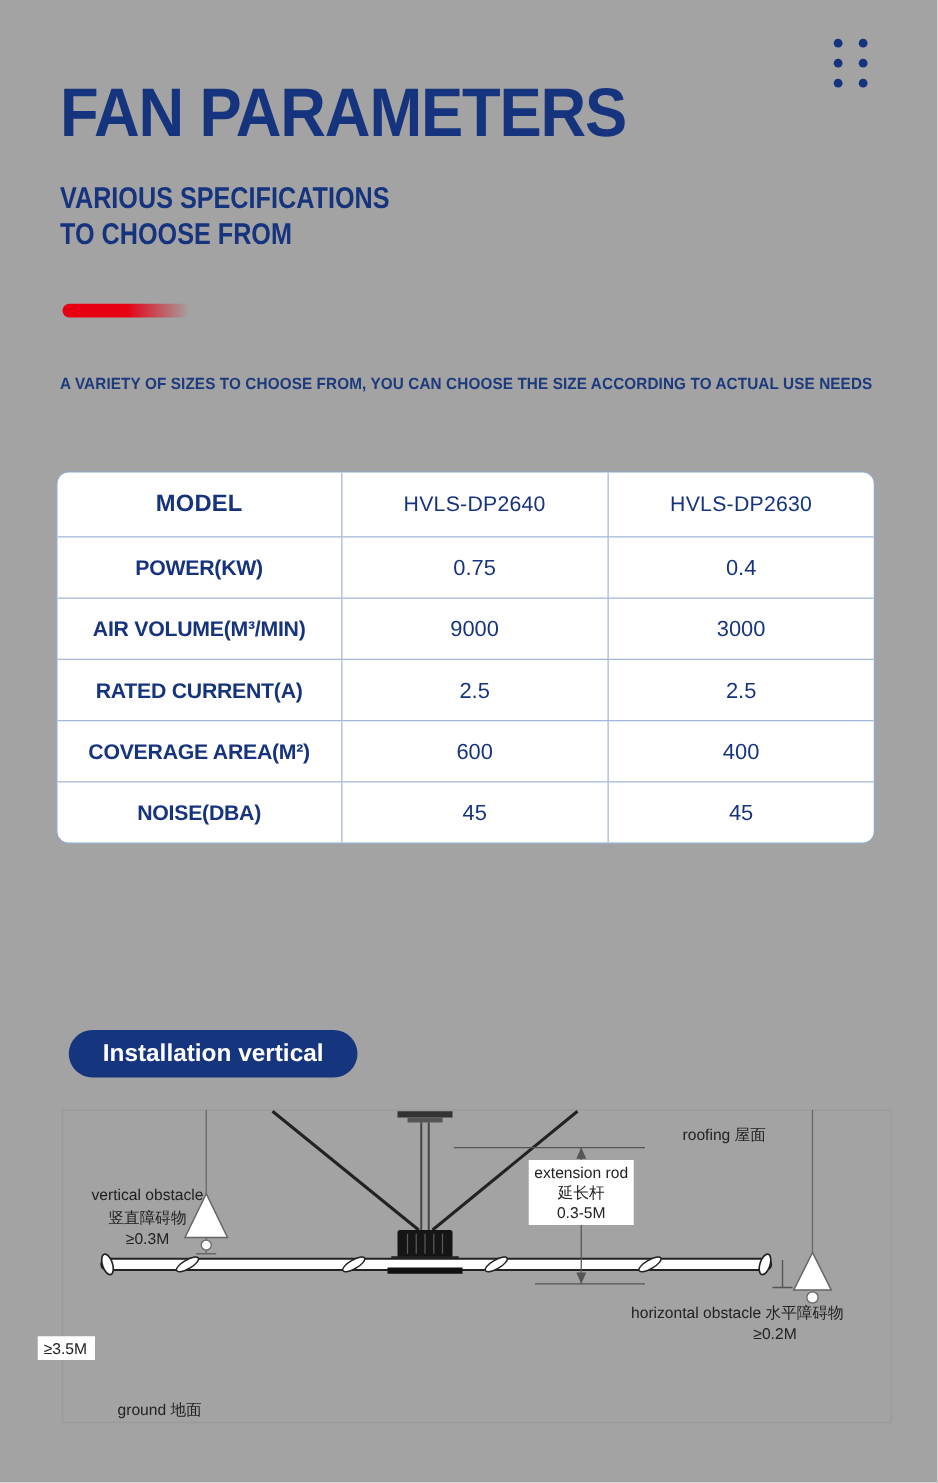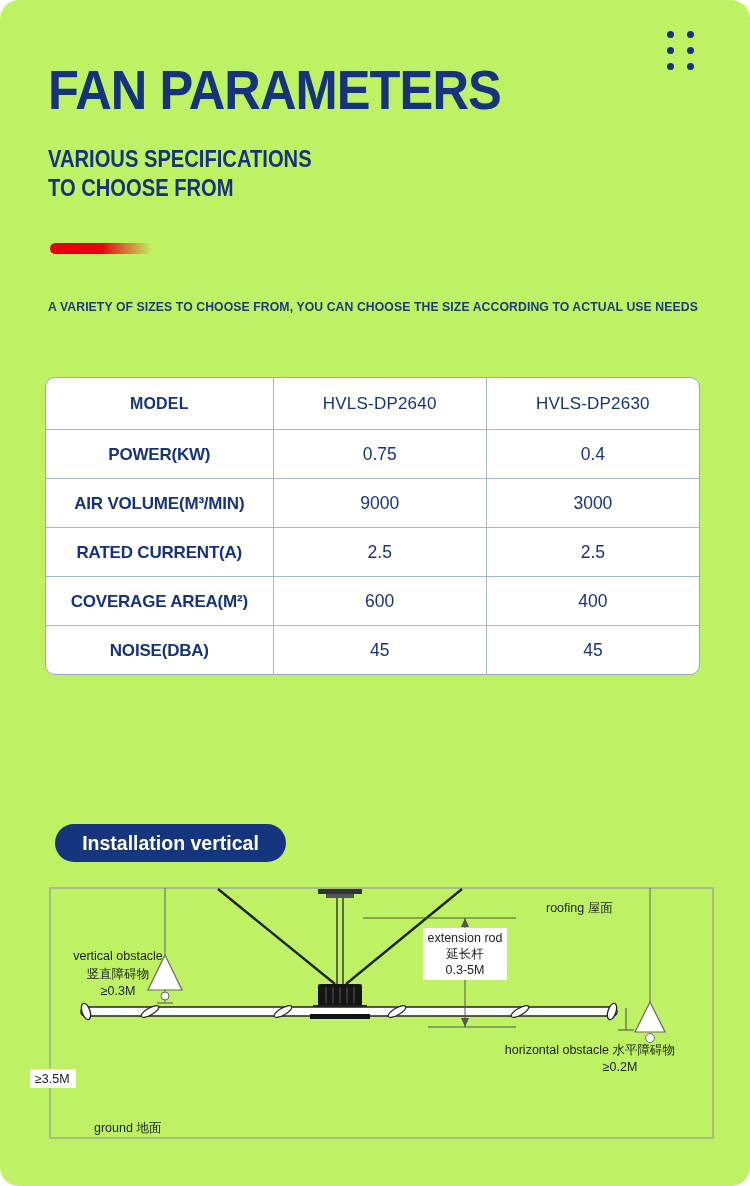--- a/index.html
+++ b/index.html
@@ -1,17 +1,17 @@
 <!DOCTYPE html>
 <html><head>
 <meta charset="utf-8">
 <style>
   html,body { margin:0; padding:0; background:#fff; }
-  .page { position:relative; width:750px; height:1186px; background:#bef264; overflow:hidden;
-          font-family:"Liberation Sans", sans-serif;border-radius:19px; }
+  .page { position:relative; width:750px; height:1186px; background:#a3a3a3; overflow:hidden;
+          font-family:"Liberation Sans", sans-serif; }
 
   .title { position:absolute; left:48px; top:58px; font-size:55px; font-weight:900;
            color:#16337e; letter-spacing:-1px; white-space:nowrap;
            transform:scaleX(.92); transform-origin:left top; }
 
   .subtitle { position:absolute; left:48px; top:144px; font-size:24px; font-weight:700;
               color:#16337e; line-height:29px; letter-spacing:0;
               transform:scaleX(.84); transform-origin:left top; white-space:nowrap; }
 
   .dots { position:absolute; left:667px; top:31px; display:grid;
@@ -30,21 +30,21 @@
                 border:1px solid #92a9cc; border-radius:10px; overflow:hidden; background:#fff; }
   table.spec { border-collapse:collapse; width:100%; }
   .spec th, .spec td { border:1px solid #a3b7d6; text-align:center; vertical-align:middle;
                        color:#16337e; padding:0 6px; }
   .spec th { height:51px; } .spec td { height:48px; }
   .spec tr > *:first-child { border-left:none; }
   .spec tr > *:last-child { border-right:none; }
   .spec tr:first-child > * { border-top:none; }
   .spec tr:last-child > * { border-bottom:none; }
   .col0 { width:223px; } .col1 { width:215px; } .col2 { width:215px; }
-  .model-head { font-size:16px; font-weight:700; letter-spacing:.2px; }
+  .model-head { font-size:19px; font-weight:700; letter-spacing:.2px; }
   .col-head   { font-size:17px; font-weight:400; letter-spacing:.2px; }
   .lbl { font-size:17px; font-weight:700; white-space:pre-line; line-height:19px; letter-spacing:-.2px; }
   .val { font-size:17.5px; font-weight:400; }
 
   .pill { position:absolute; left:55px; top:824px; width:231px; height:38px;
           border:none; border-radius:19px; background:#15357e; color:#fff;
           font-family:"Liberation Sans", sans-serif; font-size:19.5px; font-weight:600;
           display:flex; align-items:center; justify-content:center; cursor:pointer; }
 
   .diagram { position:absolute; left:30px; top:884px; }

